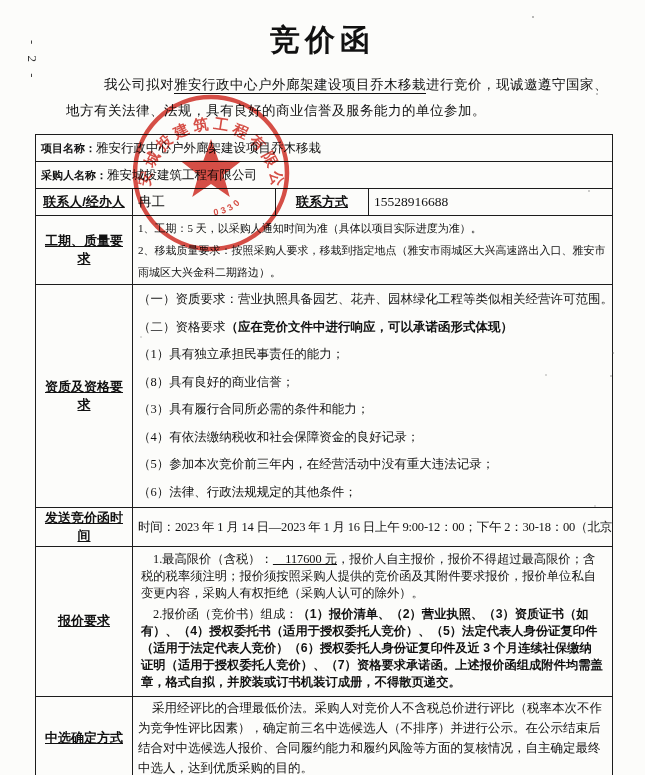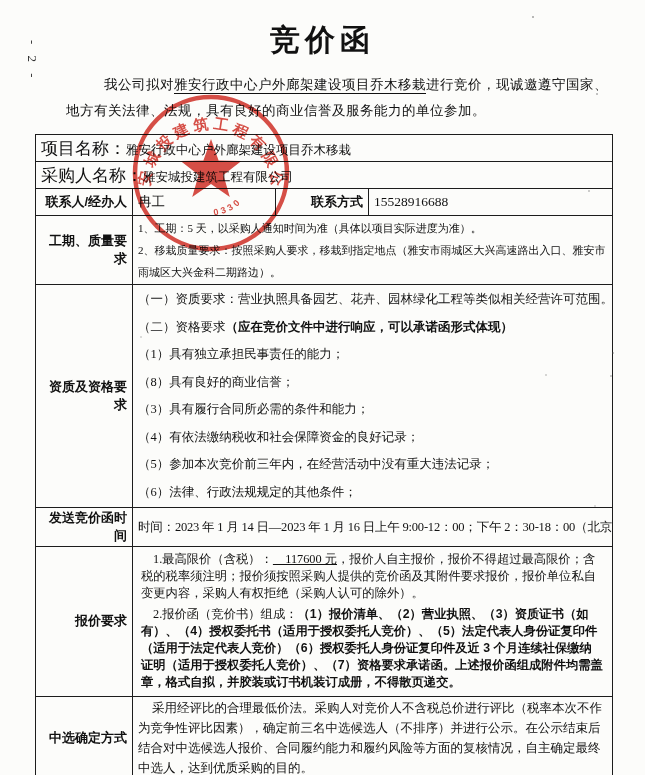--- a/index.html
+++ b/index.html
@@ -17,24 +17,24 @@
   .intro .l1{text-indent:38px;white-space:nowrap;}
   .intro .subject{border-bottom:1px solid #111;padding-bottom:1px;}
 
   table.main{border-collapse:collapse;table-layout:fixed;width:577px;margin:10px 0 0 35px;}
   table.main col.c1{width:97px;}  table.main col.c2{width:143px;}
   table.main col.c3{width:93px;}  table.main col.c4{width:244px;}
   table.main th,table.main td{border:1px solid #1c1c1c;vertical-align:middle;
       padding:1px 5px 1px 5px;overflow:hidden;}
   table.main{border:1.5px solid #111;}
   th.lbl{font-family:"Liberation Sans","DejaVu Sans",sans-serif;font-weight:700;
-         font-size:13px;text-align:right;padding-left:4px;letter-spacing:0;}
+         font-size:13px;text-align:center;padding-left:4px;letter-spacing:0;text-decoration:underline;}
   td.val{font-size:12.5px;}
   .hei{font-family:"Liberation Sans","DejaVu Sans",sans-serif;font-weight:700;text-align:center;}
-  .inline-lbl{font-family:"Liberation Sans","DejaVu Sans",sans-serif;font-weight:400;font-size:17px;text-align:center;}
+  .inline-lbl{font-family:"Liberation Sans","DejaVu Sans",sans-serif;font-weight:700;font-size:11px;text-align:center;}
 
   tr.r1 td,tr.r2 td{font-size:12.5px;}
   tr.r3 td.val{font-size:13.5px;}
   td.scope{vertical-align:top;padding-top:6px;}
   td.scope .t{text-indent:26px;font-size:12.5px;}
   th.scope-lbl{vertical-align:top;padding-top:6px;line-height:21px;}
   td.sched{font-size:11px;line-height:22px;padding-left:8px;}
   td.qual{font-size:12.5px;padding-left:8px;}
   td.qual .q{line-height:27.5px;white-space:nowrap;}
   td.time{font-size:12.5px;white-space:nowrap;padding-left:6px;letter-spacing:-0.2px;}

